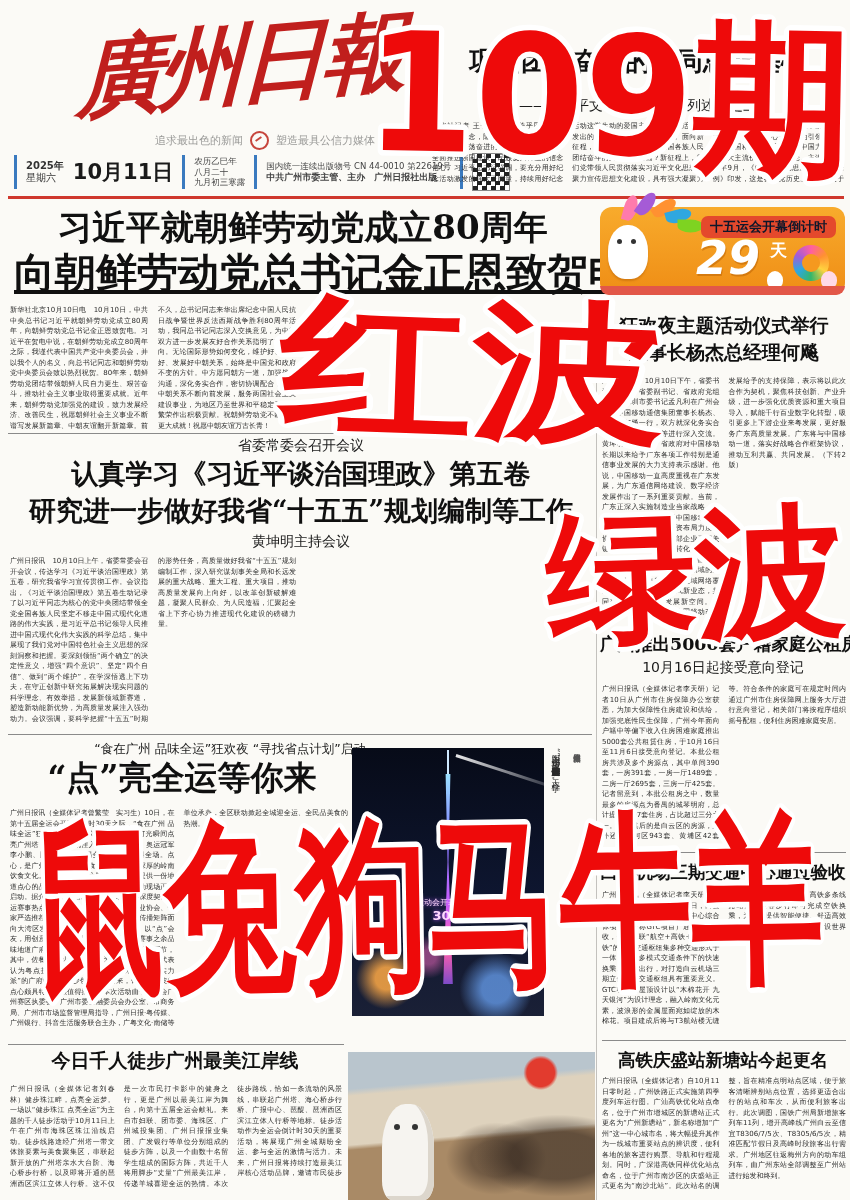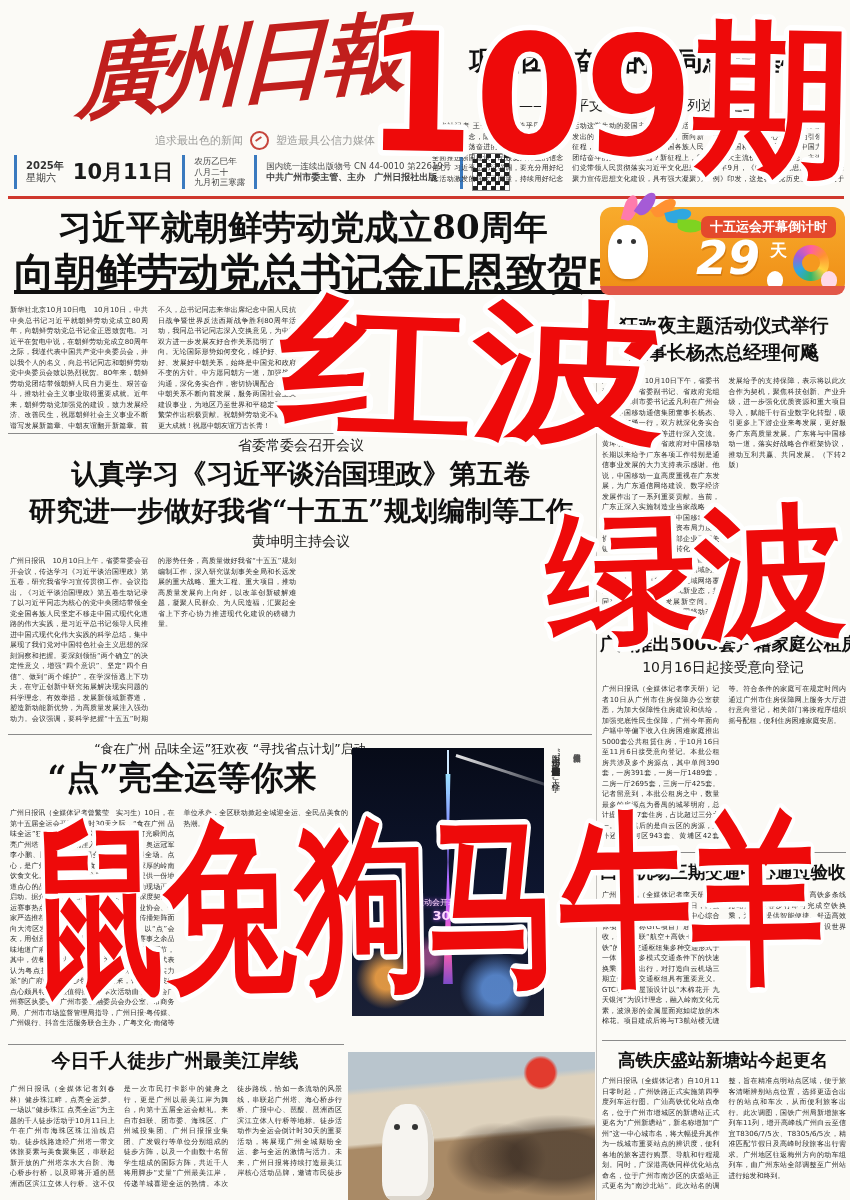--- a/index.html
+++ b/index.html
@@ -27,21 +27,21 @@
       text-align:center;white-space:nowrap;}
   .kicker{text-align:center;color:#1b1b1b;}
   .col{font-size:7px;line-height:1.5;text-align:justify;color:#2c2c2c;column-fill:auto;overflow:hidden;}
   .c2{column-count:2;column-gap:9px;}
   .c3{column-count:3;column-gap:9px;}
   .c4{column-count:4;column-gap:10px;}
   .rule{background:#8a8a8a;height:1px;}
   .vrule{background:#c3c1bd;width:1px;}
   
   .banner{background:linear-gradient(180deg,#f8ab2c,#ef8d15);border-radius:12px;position:relative;overflow:visible;}
-  .banner-pill{position:absolute;right:9px;top:9px;background:#e4492c;color:#ffffff;font-weight:bold;
+  .banner-pill{position:absolute;right:9px;top:9px;background:#e4492c;color:#0f172a;font-weight:bold;
                font-size:13px;padding:2px 9px;border-radius:7px;white-space:nowrap;}
   .banner-days{position:absolute;left:96px;top:24px;color:#fff;font-weight:900;font-size:46px;font-style:italic;
                text-shadow:1px 2px 0 rgba(180,90,0,.45);}
   .banner-unit{position:absolute;left:170px;top:32px;color:#fff;font-weight:bold;font-size:17px;}
   .banner-logo{position:absolute;right:16px;top:38px;width:36px;height:36px;border-radius:50%;
                background:conic-gradient(#ff5fa2,#ff9131,#ffd23f,#35b66a,#2fa7e0,#a55bd6,#ff5fa2);}
   .banner-logo:after{content:"";position:absolute;inset:9px;border-radius:50%;background:#f5991f;}
   .banner-strip{position:absolute;left:0;right:0;bottom:0;height:9px;background:#e25748;border-radius:0 0 12px 12px;}
   .mascot{position:absolute;left:8px;top:18px;width:40px;height:54px;background:#fff;border-radius:48% 48% 42% 42%;
           box-shadow:0 2px 2px rgba(160,80,0,.35);}

